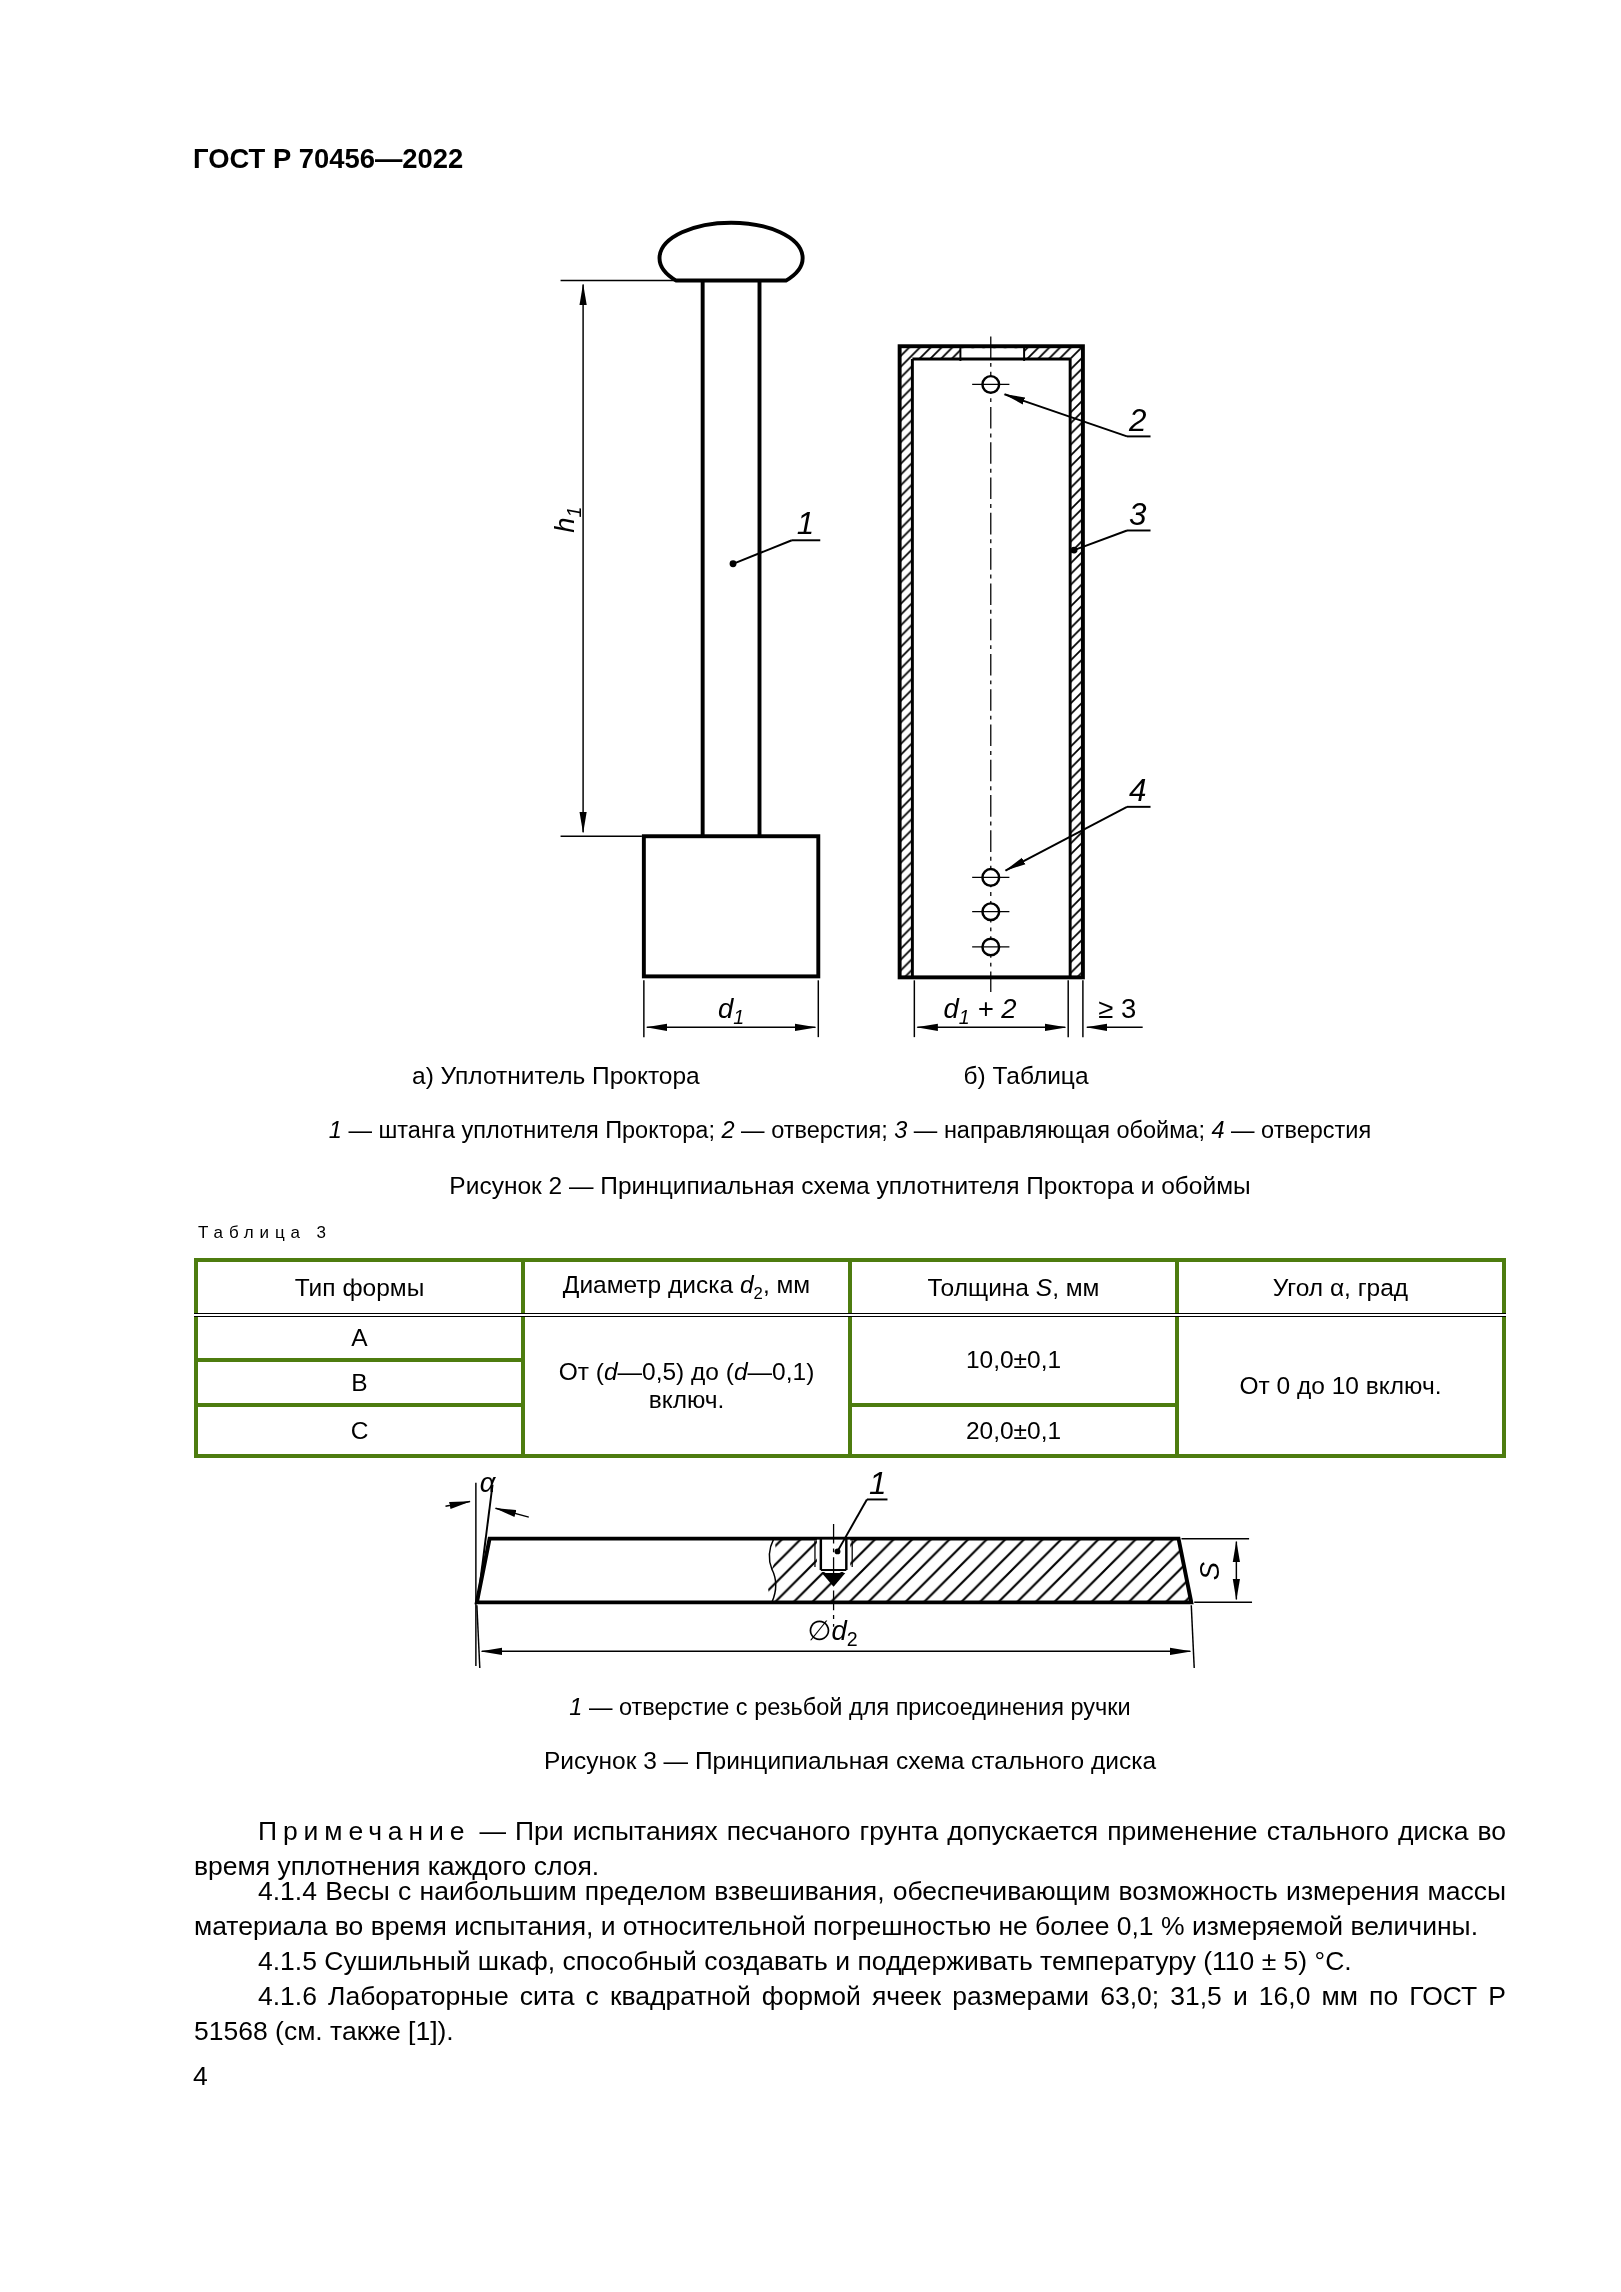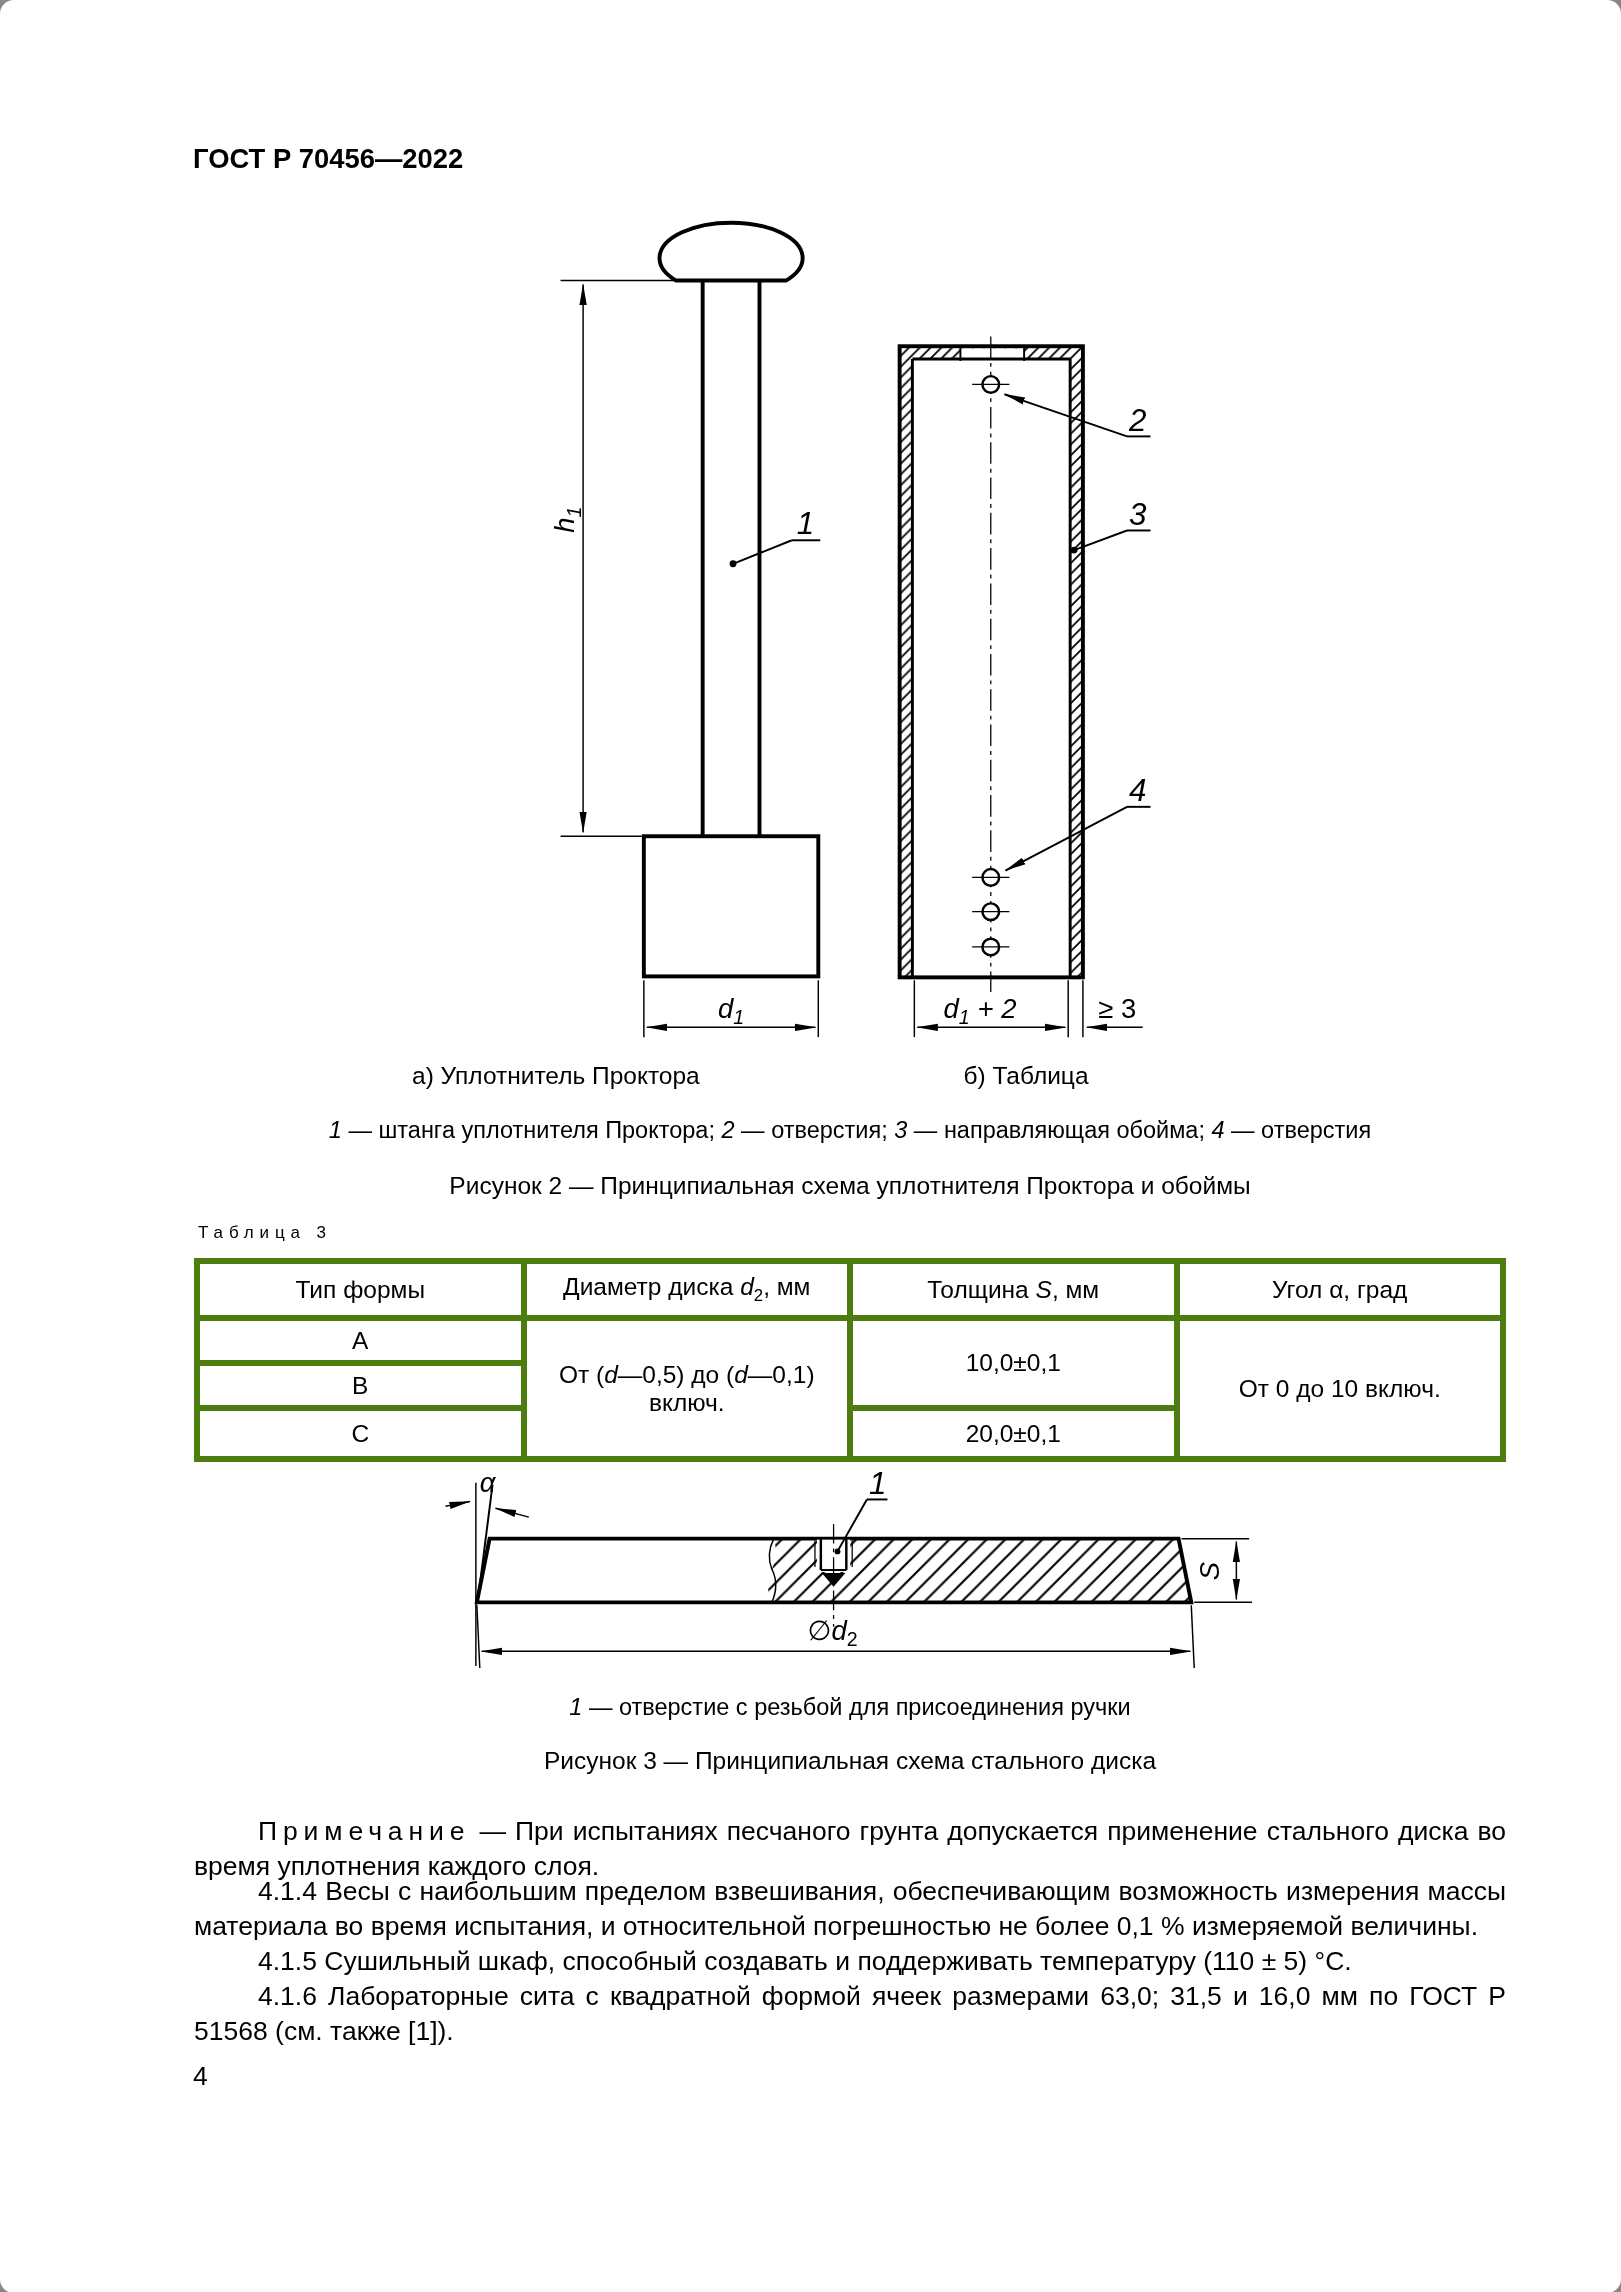--- a/index.html
+++ b/index.html
@@ -1,38 +1,38 @@
 <!DOCTYPE html>
 <html><head>
 <meta charset="utf-8">
 <style>
   html,body{margin:0;padding:0;background:#888;}
   .page{
     position:relative;width:1621px;height:2293px;background:#ffffff;
-    font-family:"Liberation Sans",sans-serif;color:#000;overflow:hidden;border-radius:14px;
+    font-family:"Liberation Sans",sans-serif;color:#000;overflow:hidden;
   }
   .abs{position:absolute;}
   .doc-header{left:193px;top:143px;font-size:27.4px;font-weight:bold;}
   .cap-a{left:412px;top:1062px;width:490px;text-align:left;font-size:24.5px;}
   .cap-b{left:879px;top:1062px;width:294px;text-align:center;font-size:24.5px;}
   .legend{left:194px;top:1117px;width:1312px;text-align:center;font-size:23.5px;}
   .figcap{left:194px;width:1312px;text-align:center;font-size:24.5px;}
   .fig2cap{top:1172px;}
   .fig3leg{top:1694px;}
   .fig3cap{top:1747px;}
   .tbl-label{left:198px;top:1223px;font-size:17px;}
   .sp{letter-spacing:5.9px;}
   .it{font-style:italic;}
   table.gost{
     position:absolute;left:194px;top:1258px;width:1312px;
     border-collapse:collapse;border:2.9px solid #000;font-size:24.5px;
     table-layout:fixed;
   }
   table.gost th,table.gost td{
-    border:6px solid #4d7c0f;text-align:center;vertical-align:middle;
+    border:4px solid #4d7c0f;text-align:center;vertical-align:middle;
     font-weight:normal;padding:2px 5.9px;
   }
   table.gost thead th{border-bottom:4.9px double #000;height:47px;}
   table.gost tbody tr{height:45px;}
   sub.tb{font-size:16.7px;}
   .note{left:194px;top:1802px;width:1312px;font-size:26.5px;line-height:35px;text-align:justify;text-indent:64px;margin-top:12px;}
   .paras{left:194px;top:1874px;width:1312px;font-size:26.5px;line-height:35px;text-align:justify;}
   .paras p{margin:0;text-indent:64px;}
   .pagenum{left:193px;top:2061px;font-size:26.5px;}
   svg text{font-family:"Liberation Sans",sans-serif;}

